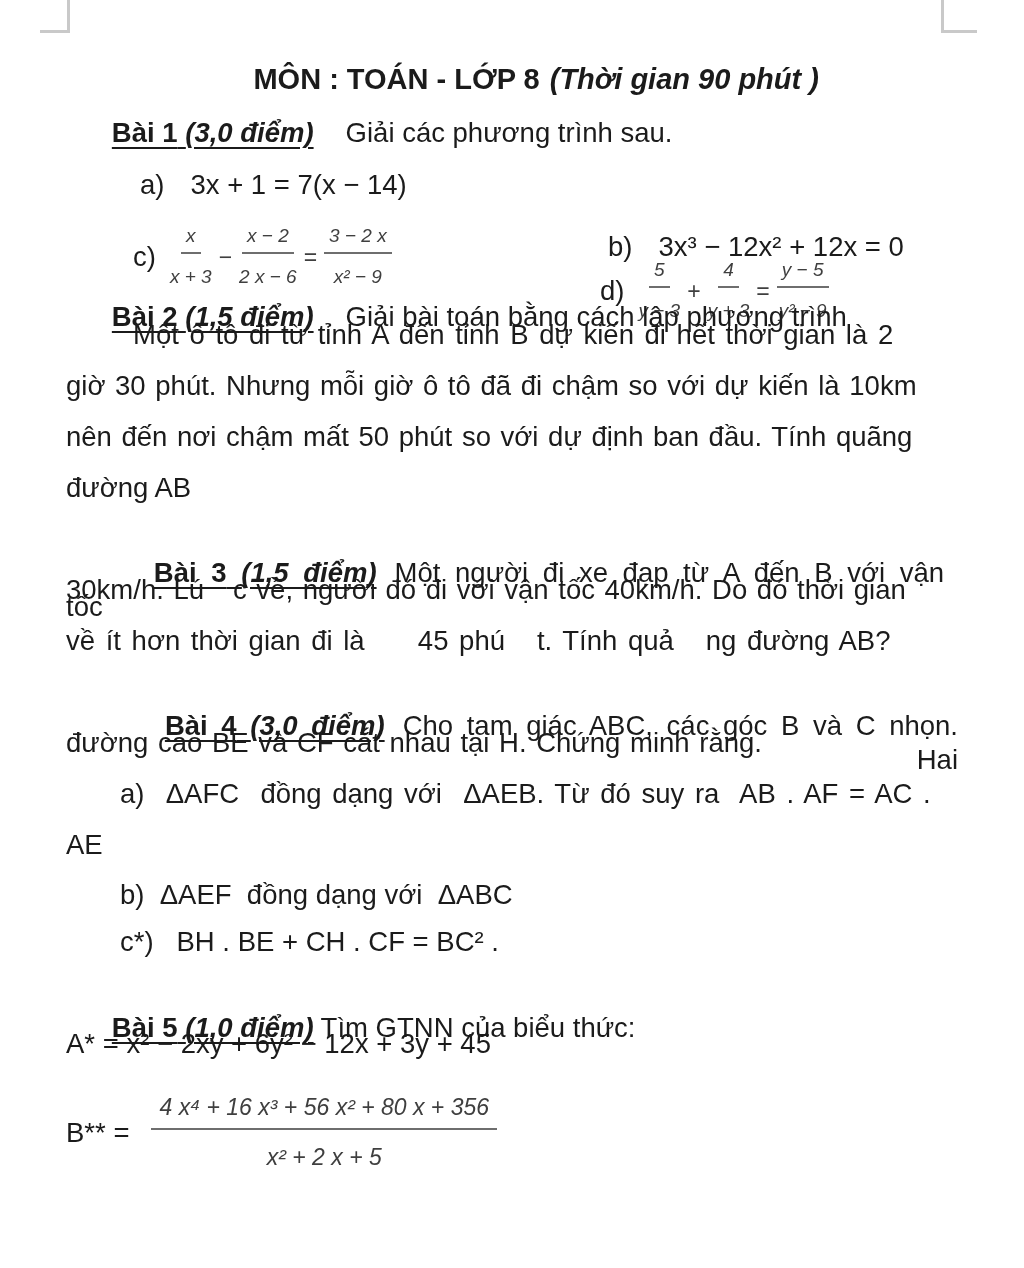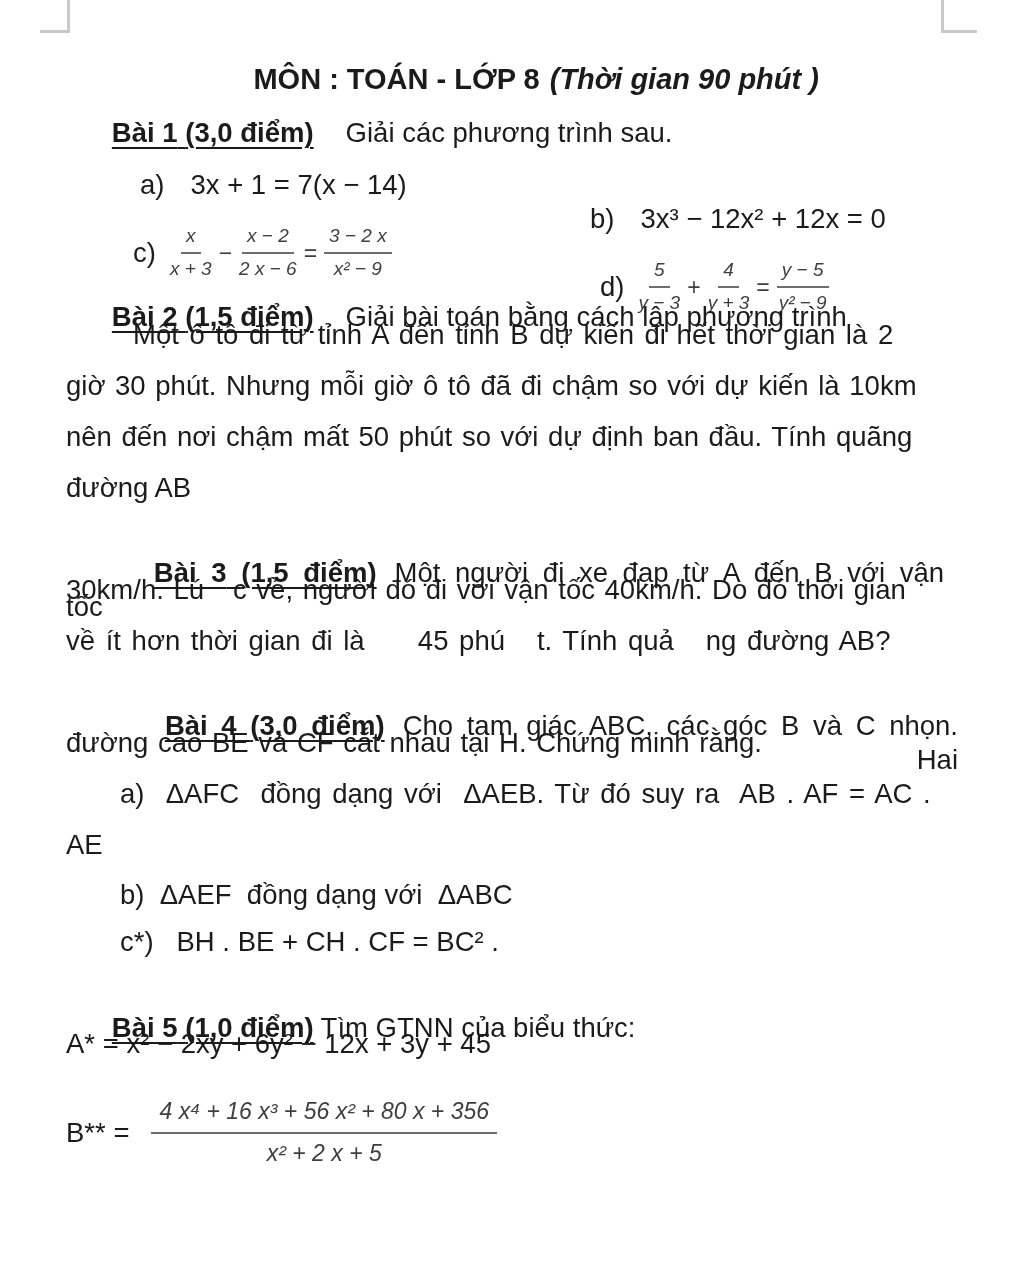--- a/index.html
+++ b/index.html
@@ -38,51 +38,51 @@
   .title-line { text-align: center; font-size: 29px; }
   .title-main { font-weight: bold; }
   .title-time { font-weight: bold; font-style: italic; margin-left: 10px; }
 
   .u {
     text-decoration: underline;
     text-decoration-thickness: 2px;
     text-underline-offset: 5px;
   }
   .bai-label { font-weight: bold; }
-  .bai-points { font-weight: bold; }
+  .bai-points { font-weight: bold; font-style: italic; }
 
   .gap-lg { margin-left: 32px; }
   .gap-md { margin-left: 18px; }
   .gap-sm { margin-left: 7px; }
 
   .ws-1 { word-spacing: 2px; }
   .ws-2 { word-spacing: 3px; }
   .ws-3 { word-spacing: 6px; text-align: right; }
   .ws-4 { word-spacing: 7px; }
 
   .indent-par { padding-left: 67px; }
   .indent-item { padding-left: 54px; }
 
   .eq-a { position: absolute; left: 74px; }
-  .eq-b { position: absolute; left: 524px; }
+  .eq-b { position: absolute; left: 542px; margin-top: 28px; }
   .eq-label { margin-right: 26px; }
 
   .frac-group { position: absolute; display: inline-flex; align-items: center; }
   .fg-c { left: 67px; }
   .fg-d { left: 534px; }
   .frac-group .lbl { font-size: 27.5px; color: #1b1b1b; margin-right: 10px; }
 
   .frac {
     display: inline-flex; flex-direction: column; align-items: center;
     font-style: italic; color: #3f3f3f;
     font-size: 19px; line-height: 1.3;
     margin: 0 4px;
   }
   .frac .num { padding: 0 5px 3px; border-bottom: 2px solid #6e6e6e; white-space: pre; }
-  .frac .den { padding-top: 3px; white-space: pre; }
+  .frac .den { padding-top: 3px; white-space: pre; margin-top: 8px; }
 
   .op { font-size: 23px; color: #3f3f3f; margin: 0 3px; }
 
   .expr-row { display: flex; align-items: center; }
   .expr-lhs { font-size: 27.5px; white-space: pre; margin-right: 16px; }
   .frac-big { font-size: 23px; margin-left: 6px; }
   .frac-big .num { padding: 0 8px 5px; }
   .frac-big .den { padding-top: 5px; }
 </style>
 </head>

